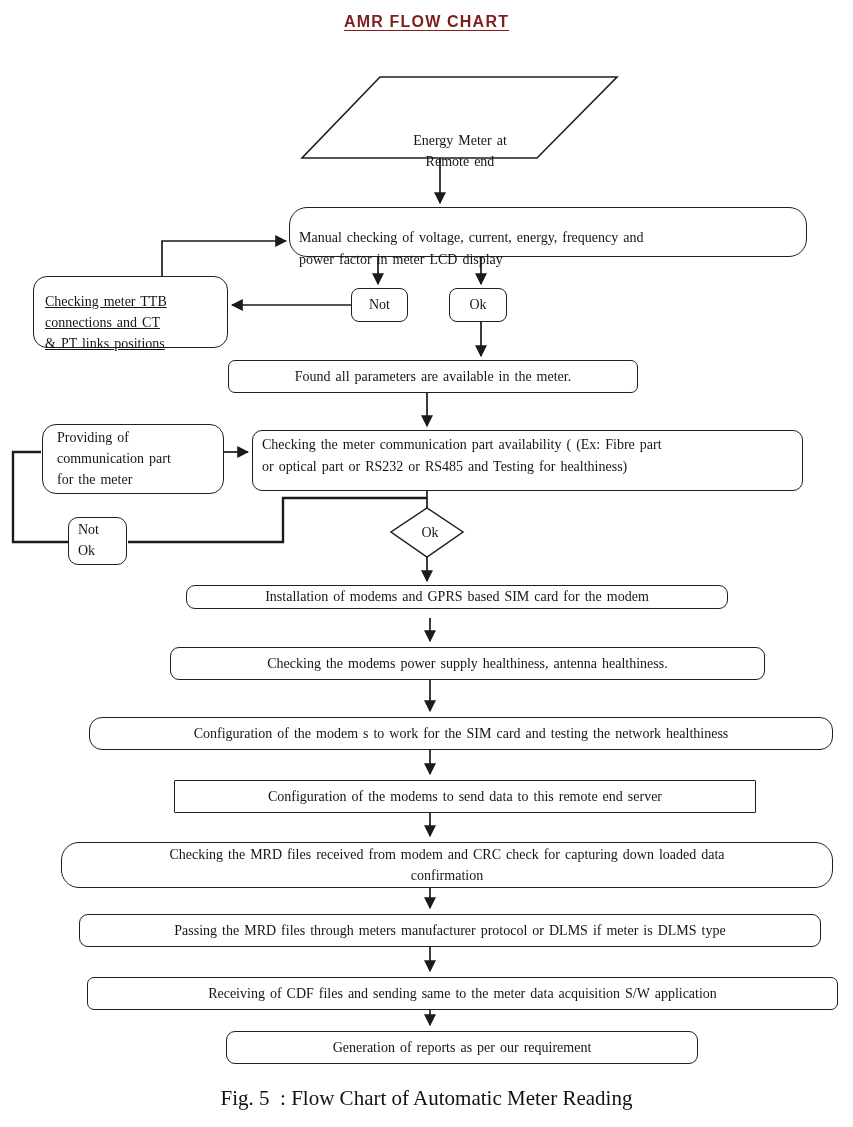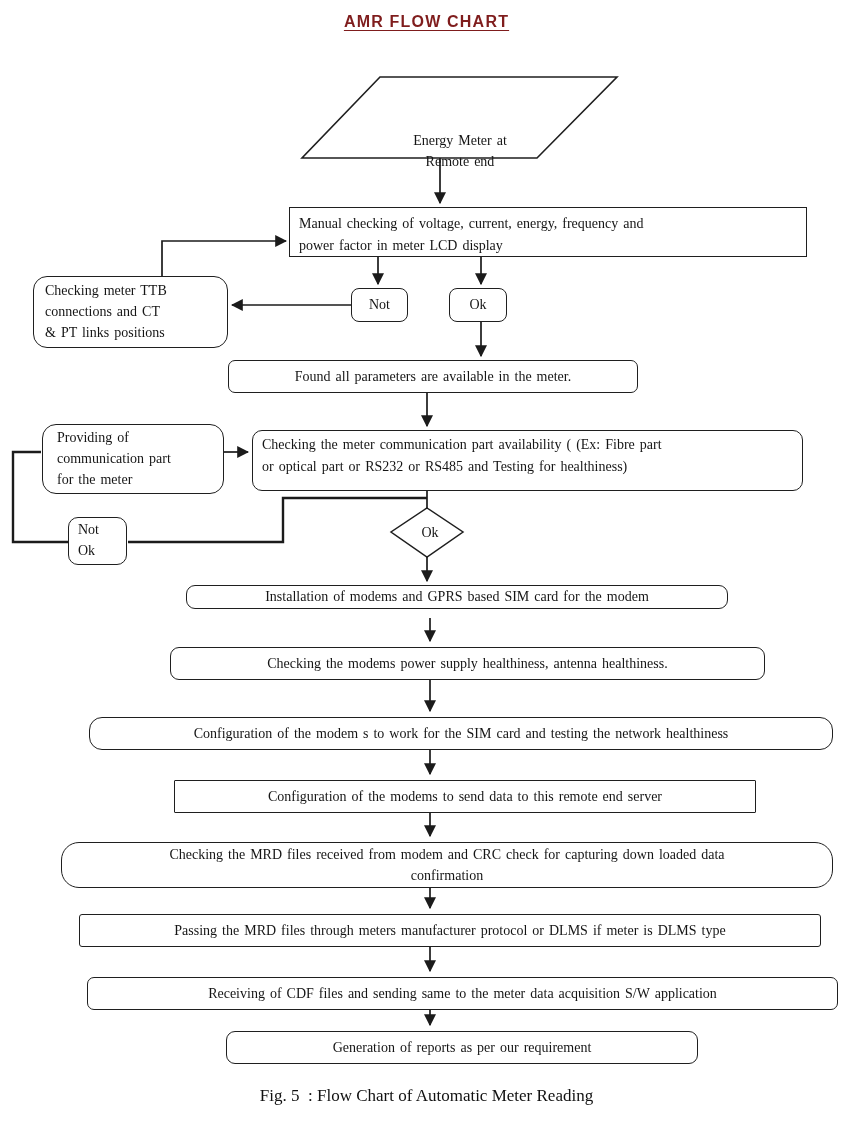--- a/index.html
+++ b/index.html
@@ -21,21 +21,21 @@
   }
   .center{display:flex;align-items:center;justify-content:center;text-align:center;}
   .leftal{text-align:left;}
   .freetext{
     position:absolute;background:transparent;border:none;
     font-size:14px;line-height:1.5;white-space:pre-line;text-align:center;
     color:#151515;word-spacing:1.5px;
   }
   .caption{
     position:absolute;left:0;top:1086px;width:853px;text-align:center;
-    font-size:17px;color:#111;white-space:pre;
+    font-size:21px;color:#111;white-space:pre;
   }
 </style>
 </head>
 <body>
 
 <div class="page">
 
   <div class="title">AMR FLOW CHART</div>
 
   <svg class="wires" width="853" height="1127" viewBox="0 0 853 1127">
@@ -66,28 +66,28 @@
     <path d="M430,813 V836" stroke="#1b1b1b" stroke-width="1.7" fill="none" marker-end="url(#arw)"></path>
     <path d="M430,888 V908" stroke="#1b1b1b" stroke-width="1.7" fill="none" marker-end="url(#arw)"></path>
     <path d="M430,947 V971" stroke="#1b1b1b" stroke-width="1.7" fill="none" marker-end="url(#arw)"></path>
     <path d="M430,1010 V1025" stroke="#1b1b1b" stroke-width="1.7" fill="none" marker-end="url(#arw)"></path>
   </svg>
 
   <div class="freetext" style="left:335px;top:94px;width:250px;margin-top:36px;">Energy Meter at
 Remote end</div>
   <div class="freetext" style="left:402px;top:522px;width:56px;">Ok</div>
 
-  <div class="node leftal" style="left:289px;top:207px;width:518px;height:50px;border-radius:0;padding:5px 9px;">Manual checking of voltage, current, energy, frequency and
+  <div class="node leftal" style="left:289px;top:207px;width:518px;height:50px;border-radius:18px;padding:19px 9px;">Manual checking of voltage, current, energy, frequency and
 power factor in meter LCD display</div>
 
   <div class="node center" style="left:351px;top:288px;width:57px;height:34px;border-radius:8px;">Not</div>
 
   <div class="node center" style="left:449px;top:288px;width:58px;height:34px;border-radius:8px;">Ok</div>
 
-  <div class="node leftal" style="left:33px;top:276px;width:195px;height:72px;border-radius:14px;padding:3px 11px;line-height:1.5;">Checking meter TTB
+  <div class="node leftal" style="left:33px;top:276px;width:195px;height:72px;border-radius:14px;padding:14px 11px;line-height:1.5;text-decoration:underline;">Checking meter TTB
 connections and CT
 &amp; PT links positions</div>
 
   <div class="node center" style="left:228px;top:360px;width:410px;height:33px;border-radius:7px;">Found all parameters are available in the meter.</div>
 
   <div class="node leftal" style="left:42px;top:424px;width:182px;height:70px;border-radius:14px;padding:2px 14px;line-height:1.5;">Providing of
 communication part
 for the meter</div>
 
   <div class="node leftal" style="left:252px;top:430px;width:551px;height:61px;border-radius:10px;padding:3px 9px;">Checking the meter communication part availability ( (Ex: Fibre part
@@ -100,21 +100,21 @@
 
   <div class="node center" style="left:170px;top:647px;width:595px;height:33px;border-radius:9px;">Checking the modems power supply healthiness, antenna healthiness.</div>
 
   <div class="node center" style="left:89px;top:717px;width:744px;height:33px;border-radius:13px;">Configuration of the modem s to work for the SIM card and testing the network healthiness</div>
 
   <div class="node center" style="left:174px;top:780px;width:582px;height:33px;border-radius:1px;">Configuration of the modems to send data to this remote end server</div>
 
   <div class="node center" style="left:61px;top:842px;width:772px;height:46px;border-radius:18px;line-height:1.5;">Checking the MRD files received from modem and CRC check for capturing down loaded data
 confirmation</div>
 
-  <div class="node center" style="left:79px;top:914px;width:742px;height:33px;border-radius:3px;">Passing the MRD files through meters manufacturer protocol or DLMS if meter is DLMS type</div>
+  <div class="node center" style="left:79px;top:914px;width:742px;height:33px;border-radius:9px;">Passing the MRD files through meters manufacturer protocol or DLMS if meter is DLMS type</div>
 
   <div class="node center" style="left:87px;top:977px;width:751px;height:33px;border-radius:7px;">Receiving of CDF files and sending same to the meter data acquisition S/W application</div>
 
   <div class="node center" style="left:226px;top:1031px;width:472px;height:33px;border-radius:9px;">Generation of reports as per our requirement</div>
 
   <div class="caption">Fig. 5  : Flow Chart of Automatic Meter Reading</div>
 
 </div>
 
 </body></html>

